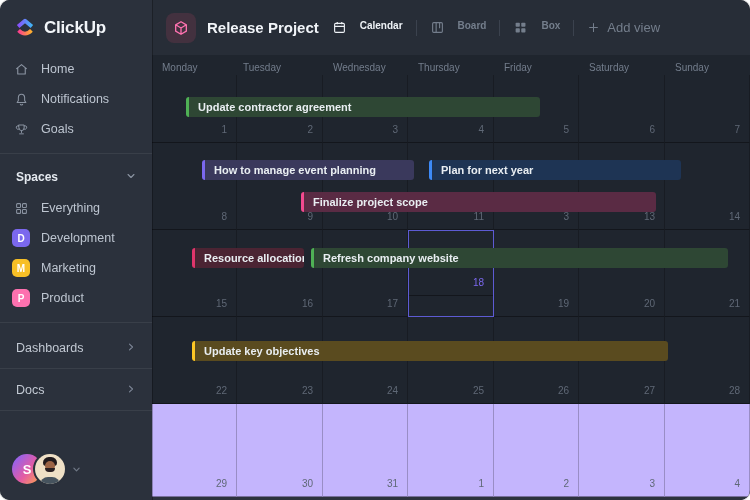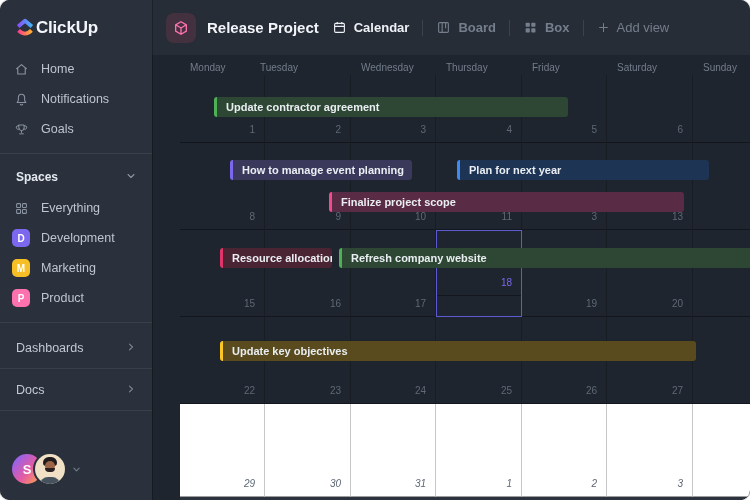--- a/index.html
+++ b/index.html
@@ -1,20 +1,20 @@
 <!DOCTYPE html>
 <html><head>
 <meta charset="utf-8">
 <style>
   html,body{margin:0;padding:0;background:#ffffff;font-family:"Liberation Sans","DejaVu Sans",sans-serif;}
   .stage{width:750px;height:500px;position:relative;}
   .app{width:750px;height:500px;border-radius:10px;overflow:hidden;display:flex;background:#1f252e;box-shadow:0 0 0 1px rgba(0,0,0,.15);}
   
   .sidebar{width:152px;flex-shrink:0;background:#2b313c;display:flex;flex-direction:column;position:relative;z-index:3;box-shadow:1px 0 0 rgba(0,0,0,.28);}
-  .logo{display:flex;align-items:center;padding:15px 14px 13px;cursor:pointer;}
+  .logo{display:flex;align-items:center;gap:8px;padding:15px 14px 13px;cursor:pointer;}
   .logo-text{color:#f2f5f9;font-weight:700;font-size:17px;letter-spacing:-.2px;}
   .nav-item,.space-item{display:flex;align-items:center;gap:11px;padding:6px 12px;color:#bdc5d0;font-size:12.5px;cursor:pointer;}
   .nav-item .ic,.space-item .ic{width:18px;height:18px;display:flex;align-items:center;justify-content:center;color:#8a93a1;}
   .sep{height:1px;background:rgba(255,255,255,.07);margin:9px 0;}
   .spaces-header{display:flex;align-items:center;justify-content:space-between;padding:7px 16px 9px;color:#e4e9ef;font-size:12px;font-weight:700;cursor:pointer;}
   .spaces-header .ic{color:#8a93a1;}
   .badge{width:18px;height:18px;border-radius:5px;color:#fff;font-size:10px;font-weight:700;display:flex;align-items:center;justify-content:center;}
   .section-row{display:flex;align-items:center;justify-content:space-between;padding:9px 16px;color:#c2c9d3;font-size:12.5px;cursor:pointer;}
   .section-row .ic{color:#7b московj;}
   .section-row .ic{color:#7b8494;}
@@ -25,29 +25,29 @@
   .avatar-photo .face{position:absolute;top:7px;left:10px;width:10px;height:10px;border-radius:5px;background:#9c6446;}
   .avatar-photo .beard{position:absolute;top:14px;left:10px;width:10px;height:4px;border-radius:0 0 5px 5px;background:#2a2022;}
   .avatar-photo .shirt{position:absolute;bottom:-2px;left:5px;width:20px;height:9px;border-radius:8px 8px 0 0;background:#46535e;}
   .user-chev{color:#6f7885;margin-left:7px;}
   
   .main{flex:1;display:flex;flex-direction:column;min-width:0;}
   .topbar{height:55px;background:#272d37;display:flex;align-items:center;padding:0 14px;flex-shrink:0;}
   .proj-icon{width:30px;height:30px;border-radius:8px;background:#43313f;display:flex;align-items:center;justify-content:center;flex-shrink:0;}
   .proj-title{font-size:15px;font-weight:700;color:#f1f4f8;margin:0 4px 0 11px;white-space:nowrap;}
   .views{display:flex;align-items:center;margin-left:9px;}
-  .view{display:flex;gap:7px;font-size:13px;font-weight:600;color:#747e8c;cursor:pointer;white-space:nowrap;}
+  .view{display:flex;gap:13px;font-size:10px;font-weight:600;color:#747e8c;cursor:pointer;white-space:nowrap;}
   .view.active{color:#eef2f6;}
   .vdiv{width:1px;height:16px;background:#3b424e;margin:0 13px;}
   .add-view{display:flex;align-items:center;gap:7px;color:#747e8c;font-size:13px;cursor:pointer;white-space:nowrap;}
   
-  .calendar{position:relative;flex:1;background:#1f252e;overflow:hidden;margin-left:28px;}
+  .calendar{position:relative;flex:1;background:#1f252e;overflow:hidden;}
   .day-header{position:absolute;top:7px;font-size:10px;color:#737d8c;}
   .cell{position:absolute;box-sizing:border-box;border-right:1px solid rgba(0,0,0,.22);border-bottom:1px solid rgba(0,0,0,.38);cursor:pointer;}
-  .cell.w5{background:#ffffff;font-style:italic;}
+  .cell.w5{background:#c4b5fd;}
   .date-num{position:absolute;right:9px;bottom:7px;font-size:10px;color:#5f6876;}
   .date-num.selected{color:#7b68ee;}
   .selected-cell{position:absolute;border:1px solid #5d5bd4;box-sizing:border-box;z-index:1;pointer-events:none;}
   .task-bar{position:absolute;height:20px;border-radius:3px;border-left:3px solid;z-index:2;display:flex;align-items:center;padding:0 8px 0 9px;font-size:11px;font-weight:600;color:#e9eef2;white-space:nowrap;overflow:hidden;box-sizing:border-box;cursor:pointer;}
   .bottom-strip{position:absolute;left:0;right:0;bottom:0;height:3px;background:#2d333e;z-index:0;}
 </style>
 </head>
 <body>
 
 <div class="stage">
@@ -236,21 +236,21 @@
                 </svg>
               </span>
               <span>Add view</span>
             </div>
           </div>
       </header>
 
       <div class="calendar" id="calendar">
         <div class="bottom-strip"></div>
       <div class="day-header" style="left: 10px;">Monday</div>
-          <div class="day-header" style="left: 80px;">Tuesday</div>
+          <div class="day-header" style="left: 91px;">Tuesday</div>
           <div class="day-header" style="left: 181px;">Wednesday</div>
           <div class="day-header" style="left: 266px;">Thursday</div>
           <div class="day-header" style="left: 352px;">Friday</div>
           <div class="day-header" style="left: 437px;">Saturday</div>
           <div class="day-header" style="left: 523px;">Sunday</div>
           <div class="cell" style="left: 0px; top: 20px; width: 85px; height: 68px;">
             <span class="date-num">1</span>
           </div>
           <div class="cell" style="left: 85px; top: 20px; width: 86px; height: 68px;">
             <span class="date-num">2</span>
@@ -351,21 +351,21 @@
           <div class="cell w5" style="left: 427px; top: 349px; width: 86px; height: 93px;">
             <span class="date-num">3</span>
           </div>
           <div class="cell w5" style="left: 513px; top: 349px; width: 85px; height: 93px;">
             <span class="date-num">4</span>
           </div>
           <div class="selected-cell" style="left: 256px; top: 175px; width: 86px; height: 87px; border-color: rgb(93, 91, 212);"></div>
           <div class="task-bar" style="left: 34px; top: 42px; width: 354px; background: rgb(46, 71, 52); border-left-color: rgb(79, 177, 85);">
             <span>Update contractor agreement</span>
           </div>
-          <div class="task-bar" style="left: 50px; top: 105px; width: 182px; background: rgb(58, 57, 92); border-left-color: rgb(123, 104, 238);">
+          <div class="task-bar" style="left: 50px; top: 105px; width: 212px; background: rgb(58, 57, 92); border-left-color: rgb(123, 104, 238);">
             <span>How to manage event planning</span>
           </div>
           <div class="task-bar" style="left: 277px; top: 105px; width: 252px; background: rgb(30, 52, 84); border-left-color: rgb(61, 138, 247);">
             <span>Plan for next year</span>
           </div>
           <div class="task-bar" style="left: 149px; top: 137px; width: 355px; background: rgb(90, 43, 68); border-left-color: rgb(242, 74, 143);">
             <span>Finalize project scope</span>
           </div>
           <div class="task-bar" style="left: 40px; top: 193px; width: 112px; background: rgb(75, 36, 51); border-left-color: rgb(224, 53, 107);">
             <span>Resource allocation</span>

